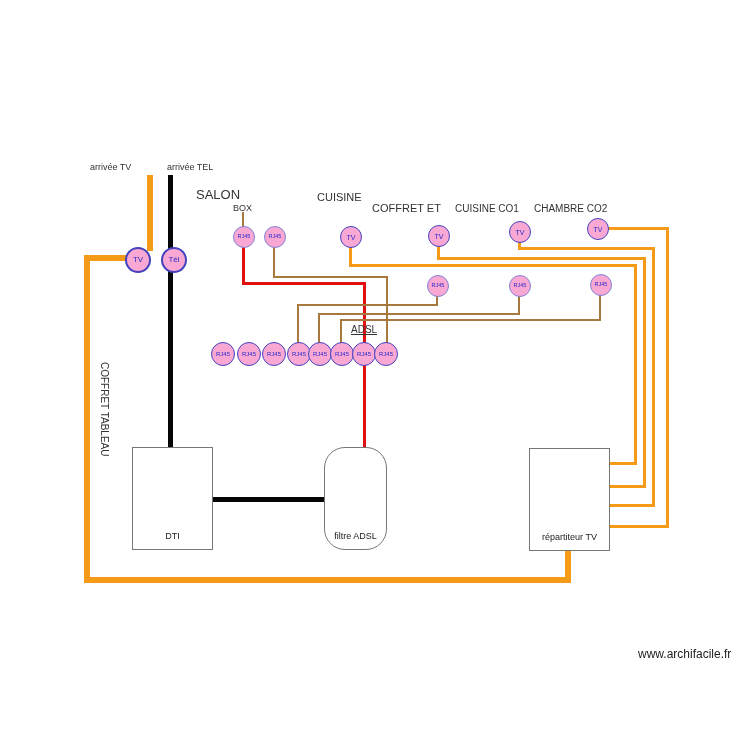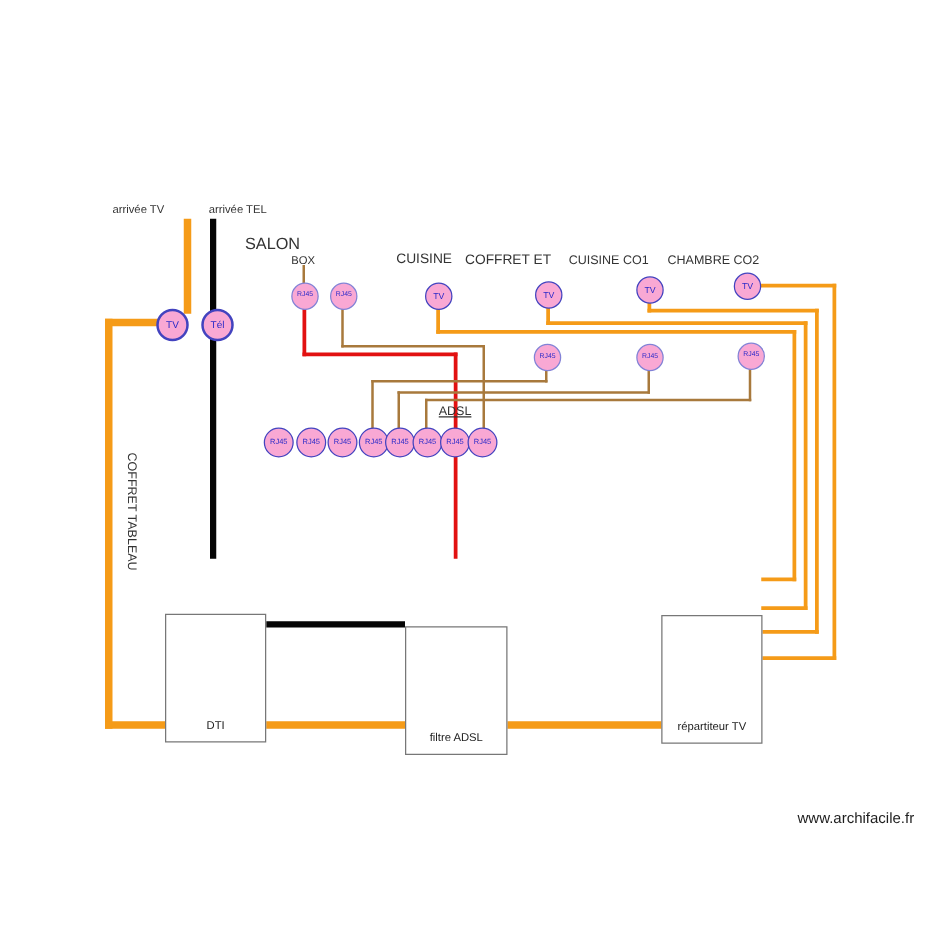--- a/index.html
+++ b/index.html
@@ -20,21 +20,21 @@
   }
   .outlet.main  { width:22px; height:22px; border:2px solid var(--outlet-blue); font-size:8px; }
   .outlet.tvr   { width:20px; height:20px; border:1.5px solid var(--outlet-blue); font-size:7px; }
   .outlet.sm    { width:20px; height:20px; border:1.4px solid var(--outlet-blue-light); font-size:5.5px; }
   .outlet.row   { width:22px; height:22px; border:1.5px solid var(--outlet-blue); font-size:6px; }
 
   .device {
     position:absolute; z-index:2; box-sizing:border-box; background:#ffffff;
     border:1px solid var(--box-border);
     display:flex; align-items:flex-end; justify-content:center;
-    font-size:9px; color:#222; padding-bottom:8px;margin-top:44px;
+    font-size:9px; color:#222; padding-bottom:8px;
   }
 
   .lbl { position:absolute; z-index:4; color:var(--text); white-space:nowrap; }
   .lbl.vert { writing-mode:vertical-rl; text-orientation:sideways; }
 
   .watermark { position:absolute; z-index:4; font-size:12px; color:#1d1d1d; }
 </style>
 </head>
 <body>
 
@@ -88,21 +88,21 @@
   <div class="wire orange" style="left:652px;top:247px;width:3px;height:260px;"></div>
   <div class="wire orange" style="left:609px;top:504px;width:46px;height:3px;"></div>
 
   <div class="wire orange" style="left:606px;top:227px;width:63px;height:3px;"></div>
   <div class="wire orange" style="left:666px;top:227px;width:3px;height:301px;"></div>
   <div class="wire orange" style="left:609px;top:525px;width:60px;height:3px;"></div>
 
   <div class="device" style="left:132px;top:447px;width:81px;height:103px;">
     <span>DTI</span>
   </div>
-  <div class="device" style="left:324px;top:457px;width:82px;height:103px;">
+  <div class="device" style="left:324px;top:447px;width:63px;height:103px;border-radius:21px;">
     <span>filtre ADSL</span>
   </div>
   <div class="device" style="left:529px;top:448px;width:81px;height:103px;">
     <span>répartiteur TV</span>
   </div>
 
   <div class="outlet main" style="left:125px;top:247px;">TV</div>
   <div class="outlet main" style="left:161px;top:247px;">Tél</div>
 
   <div class="outlet sm" style="left:233px;top:226px;">RJ45</div>
@@ -125,21 +125,21 @@
   <div class="outlet row" style="left:330px;top:342px;">RJ45</div>
   <div class="outlet row" style="left:352px;top:342px;">RJ45</div>
   <div class="outlet row" style="left:374px;top:342px;">RJ45</div>
 
   <div class="lbl" style="left:90px;top:162px;font-size:9px;">arrivée TV</div>
   <div class="lbl" style="left:167px;top:162px;font-size:9px;">arrivée TEL</div>
 
   <div class="lbl" style="left:196px;top:187px;font-size:13px;">SALON</div>
   <div class="lbl" style="left:233px;top:203px;font-size:9px;">BOX</div>
 
-  <div class="lbl" style="left:317px;top:201px;font-size:11px;">CUISINE</div>
+  <div class="lbl" style="left:317px;top:191px;font-size:11px;">CUISINE</div>
   <div class="lbl" style="left:372px;top:202px;font-size:11px;">COFFRET ET</div>
   <div class="lbl" style="left:455px;top:203px;font-size:10px;">CUISINE CO1</div>
   <div class="lbl" style="left:534px;top:203px;font-size:10px;">CHAMBRE CO2</div>
 
   <div class="lbl" style="left:351px;top:324px;font-size:10px;text-decoration:underline;">ADSL</div>
 
   <div class="lbl vert" style="left:99px;top:362px;font-size:10px;">COFFRET TABLEAU</div>
 
   <div class="watermark" style="left:638px;top:647px;">www.archifacile.fr</div>
 </div>

